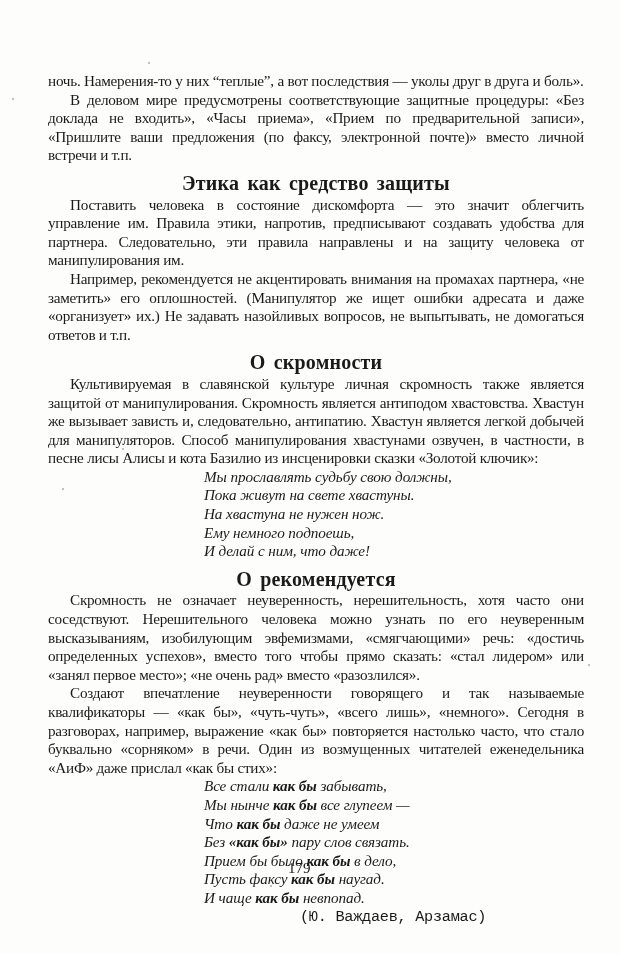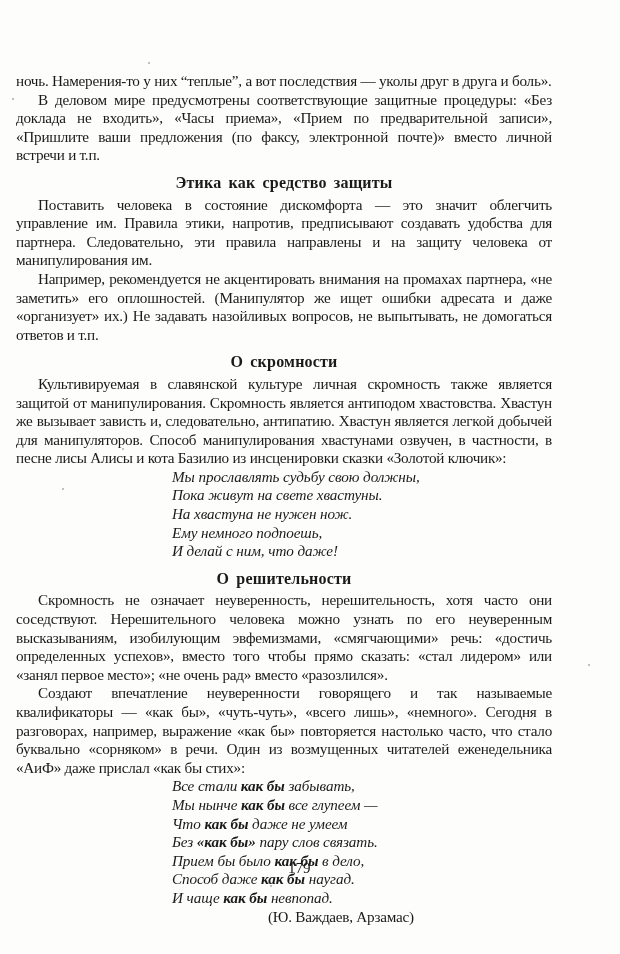--- a/index.html
+++ b/index.html
@@ -5,48 +5,49 @@
   html, body { margin: 0; padding: 0; }
   body {
     width: 620px; height: 954px; overflow: hidden;
     background: #fdfdfb;
     font-family: "Liberation Serif", serif;
     color: #1a1a1a;
     position: relative;
   }
   .page {
     position: absolute;
-    left: 16px; top: 72px;
+    left: 48px; top: 72px;
     width: 536px;
     font-size: 15.2px;
     line-height: 18.6px;
     letter-spacing: -0.25px;
   }
   p { margin: 0; text-align: justify; text-indent: 22px; }
   p.noindent { text-indent: 0; }
   h2 {
     margin: 9px 0 3px 0;
     text-align: center;
-    font-size: 16px;
+    font-size: 20px;
     line-height: 18.6px;
     font-weight: bold;
     letter-spacing: 0.2px;
     word-spacing: 3px;
   }
   .verse {
     margin: 0 0 0 156px;
     font-style: italic;
     letter-spacing: -0.1px;
   }
   .verse div { height: 18.6px; white-space: nowrap; }
   .verse b { font-weight: bold; }
   .attribution {
     margin-left: 252px;
     font-style: normal;
     white-space: nowrap;
+    font-family: Liberation Mono, monospace;
   }
   .page-number {
     position: absolute;
     left: 288px; top: 860px;
     font-size: 15px;
   }
   .speck { position: absolute; width: 2px; height: 2px; background: #777; border-radius: 1px; opacity: .6; }
 </style>
 </head>
 <body>
@@ -62,30 +63,30 @@
   <h2>О скромности</h2>
   <p>Культивируемая в славянской культуре личная скромность также является защитой от манипулирования. Скромность является антиподом хвастовства. Хвастун же вызывает зависть и, следовательно, антипатию. Хвастун является легкой добычей для манипуляторов. Способ манипулирования хвастунами озвучен, в частности, в песне лисы Алисы и кота Базилио из инсценировки сказки «Золотой ключик»:</p>
   <div class="verse">
     <div>Мы прославлять судьбу свою должны,</div>
     <div>Пока живут на свете хвастуны.</div>
     <div>На хвастуна не нужен нож.</div>
     <div>Ему немного подпоешь,</div>
     <div>И делай с ним, что даже!</div>
   </div>
 
-  <h2>О решительности</h2>
+  <h2>О рекомендуется</h2>
   <p>Скромность не означает неуверенность, нерешительность, хотя часто они соседствуют. Нерешительного человека можно узнать по его неуверенным высказываниям, изобилующим эвфемизмами, «смягчающими» речь: «достичь определенных успехов», вместо того чтобы прямо сказать: «стал лидером» или «занял первое место»; «не очень рад» вместо «разозлился».</p>
   <p>Создают впечатление неуверенности говорящего и так называемые квалификаторы — «как бы», «чуть-чуть», «всего лишь», «немного». Сегодня в разговорах, например, выражение «как бы» повторяется настолько часто, что стало буквально «сорняком» в речи. Один из возмущенных читателей еженедельника «АиФ» даже прислал «как бы стих»:</p>
   <div class="verse">
     <div><span>Все стали </span><b>как бы</b><span> забывать,</span></div>
     <div><span>Мы нынче </span><b>как бы</b><span> все глупеем —</span></div>
     <div><span>Что </span><b>как бы</b><span> даже не умеем</span></div>
     <div><span>Без </span><b>«как бы»</b><span> пару слов связать.</span></div>
     <div><span>Прием бы было </span><b>как бы</b><span> в дело,</span></div>
-    <div><span>Способ даже </span><b>как бы</b><span> наугад.</span></div>
+    <div><span>Пусть факсу </span><b>как бы</b><span> наугад.</span></div>
     <div><span>И чаще </span><b>как бы</b><span> невпопад.</span></div>
   </div>
   <div class="attribution">(Ю. Важдаев, Арзамас)</div>
 </div>
 
 <div class="page-number">179</div>
 
 <div class="speck" style="left:148px;top:62px;"></div>
 <div class="speck" style="left:12px;top:98px;"></div>
 <div class="speck" style="left:122px;top:448px;"></div>

